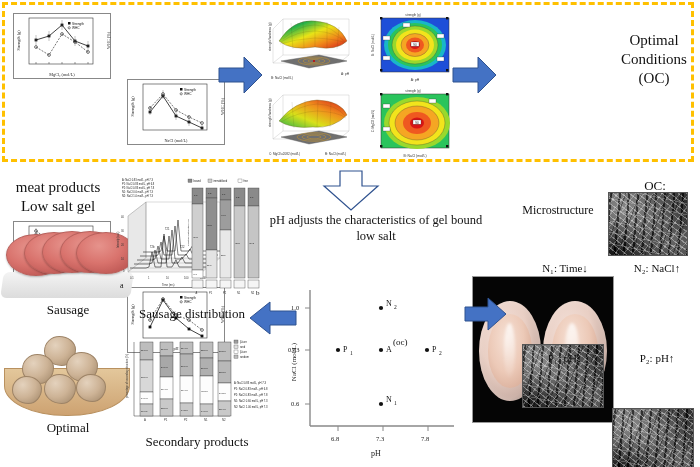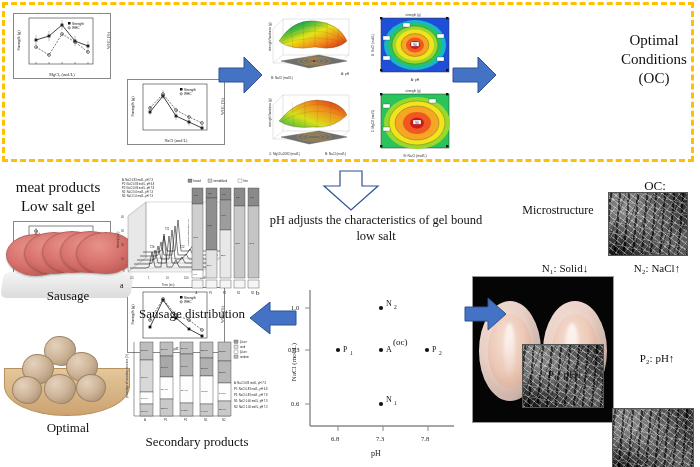--- a/index.html
+++ b/index.html
@@ -407,21 +407,21 @@
 </div>
 
 <div class="abs photo" style="left:0px;top:222px;width:136px;height:76px;">
   <div class="plate"></div>
   <div class="slice" style="left:6px;top:12px;"></div>
   <div class="slice" style="left:24px;top:10px;"></div>
   <div class="slice" style="left:42px;top:9px;"></div>
   <div class="slice" style="left:60px;top:9px;"></div>
   <div class="slice" style="left:76px;top:10px;"></div>
 </div>
-<div class="abs label" style="left:0px;top:288px;width:136px;">Sausage</div>
+<div class="abs label" style="left:0px;top:302px;width:136px;">Sausage</div>
 
 <div class="abs photo" style="left:0px;top:330px;width:136px;height:88px;">
   <div class="bowl"></div>
   <div class="ball" style="left:44px;top:6px;width:30px;height:28px;"></div>
   <div class="ball" style="left:22px;top:24px;width:30px;height:28px;"></div>
   <div class="ball" style="left:66px;top:22px;width:30px;height:28px;"></div>
   <div class="ball" style="left:12px;top:46px;width:28px;height:26px;"></div>
   <div class="ball" style="left:44px;top:44px;width:30px;height:28px;"></div>
   <div class="ball" style="left:76px;top:44px;width:28px;height:26px;"></div>
 </div>
@@ -675,19 +675,19 @@
 </div>
 
 <svg class="abs" style="left:464px;top:296px;" width="44" height="36" viewBox="0 0 44 36">
   <polygon class="arrow-blue" points="1,11 24,11 24,2 42,18 24,34 24,25 1,25"></polygon>
 </svg>
 
 <div class="abs label" style="left:498px;top:203px;width:120px;font-size:12px;">Microstructure</div>
 <div class="abs label" style="left:630px;top:178px;width:50px;font-size:13px;text-align:center;">OC:</div>
 <div class="abs sem" style="left:608px;top:192px;width:78px;height:62px;"></div>
 
-<div class="abs smalllabel" style="left:520px;top:262px;width:90px;">N₁: Solid↓</div>
+<div class="abs smalllabel" style="left:520px;top:262px;width:90px;">N₁: Time↓</div>
 <div class="abs smalllabel" style="left:612px;top:262px;width:90px;">N₂: NaCl↑</div>
 <div class="abs sem" style="left:522px;top:280px;width:80px;height:62px;"></div>
 <div class="abs sem" style="left:612px;top:280px;width:80px;height:62px;"></div>
 
-<div class="abs smalllabel" style="left:520px;top:352px;width:90px;margin-top:16px;">P₁: pH↓</div>
+<div class="abs smalllabel" style="left:520px;top:352px;width:90px;">P₁: pH↓</div>
 <div class="abs smalllabel" style="left:612px;top:352px;width:90px;">P₂: pH↑</div>
 
 </body></html>

